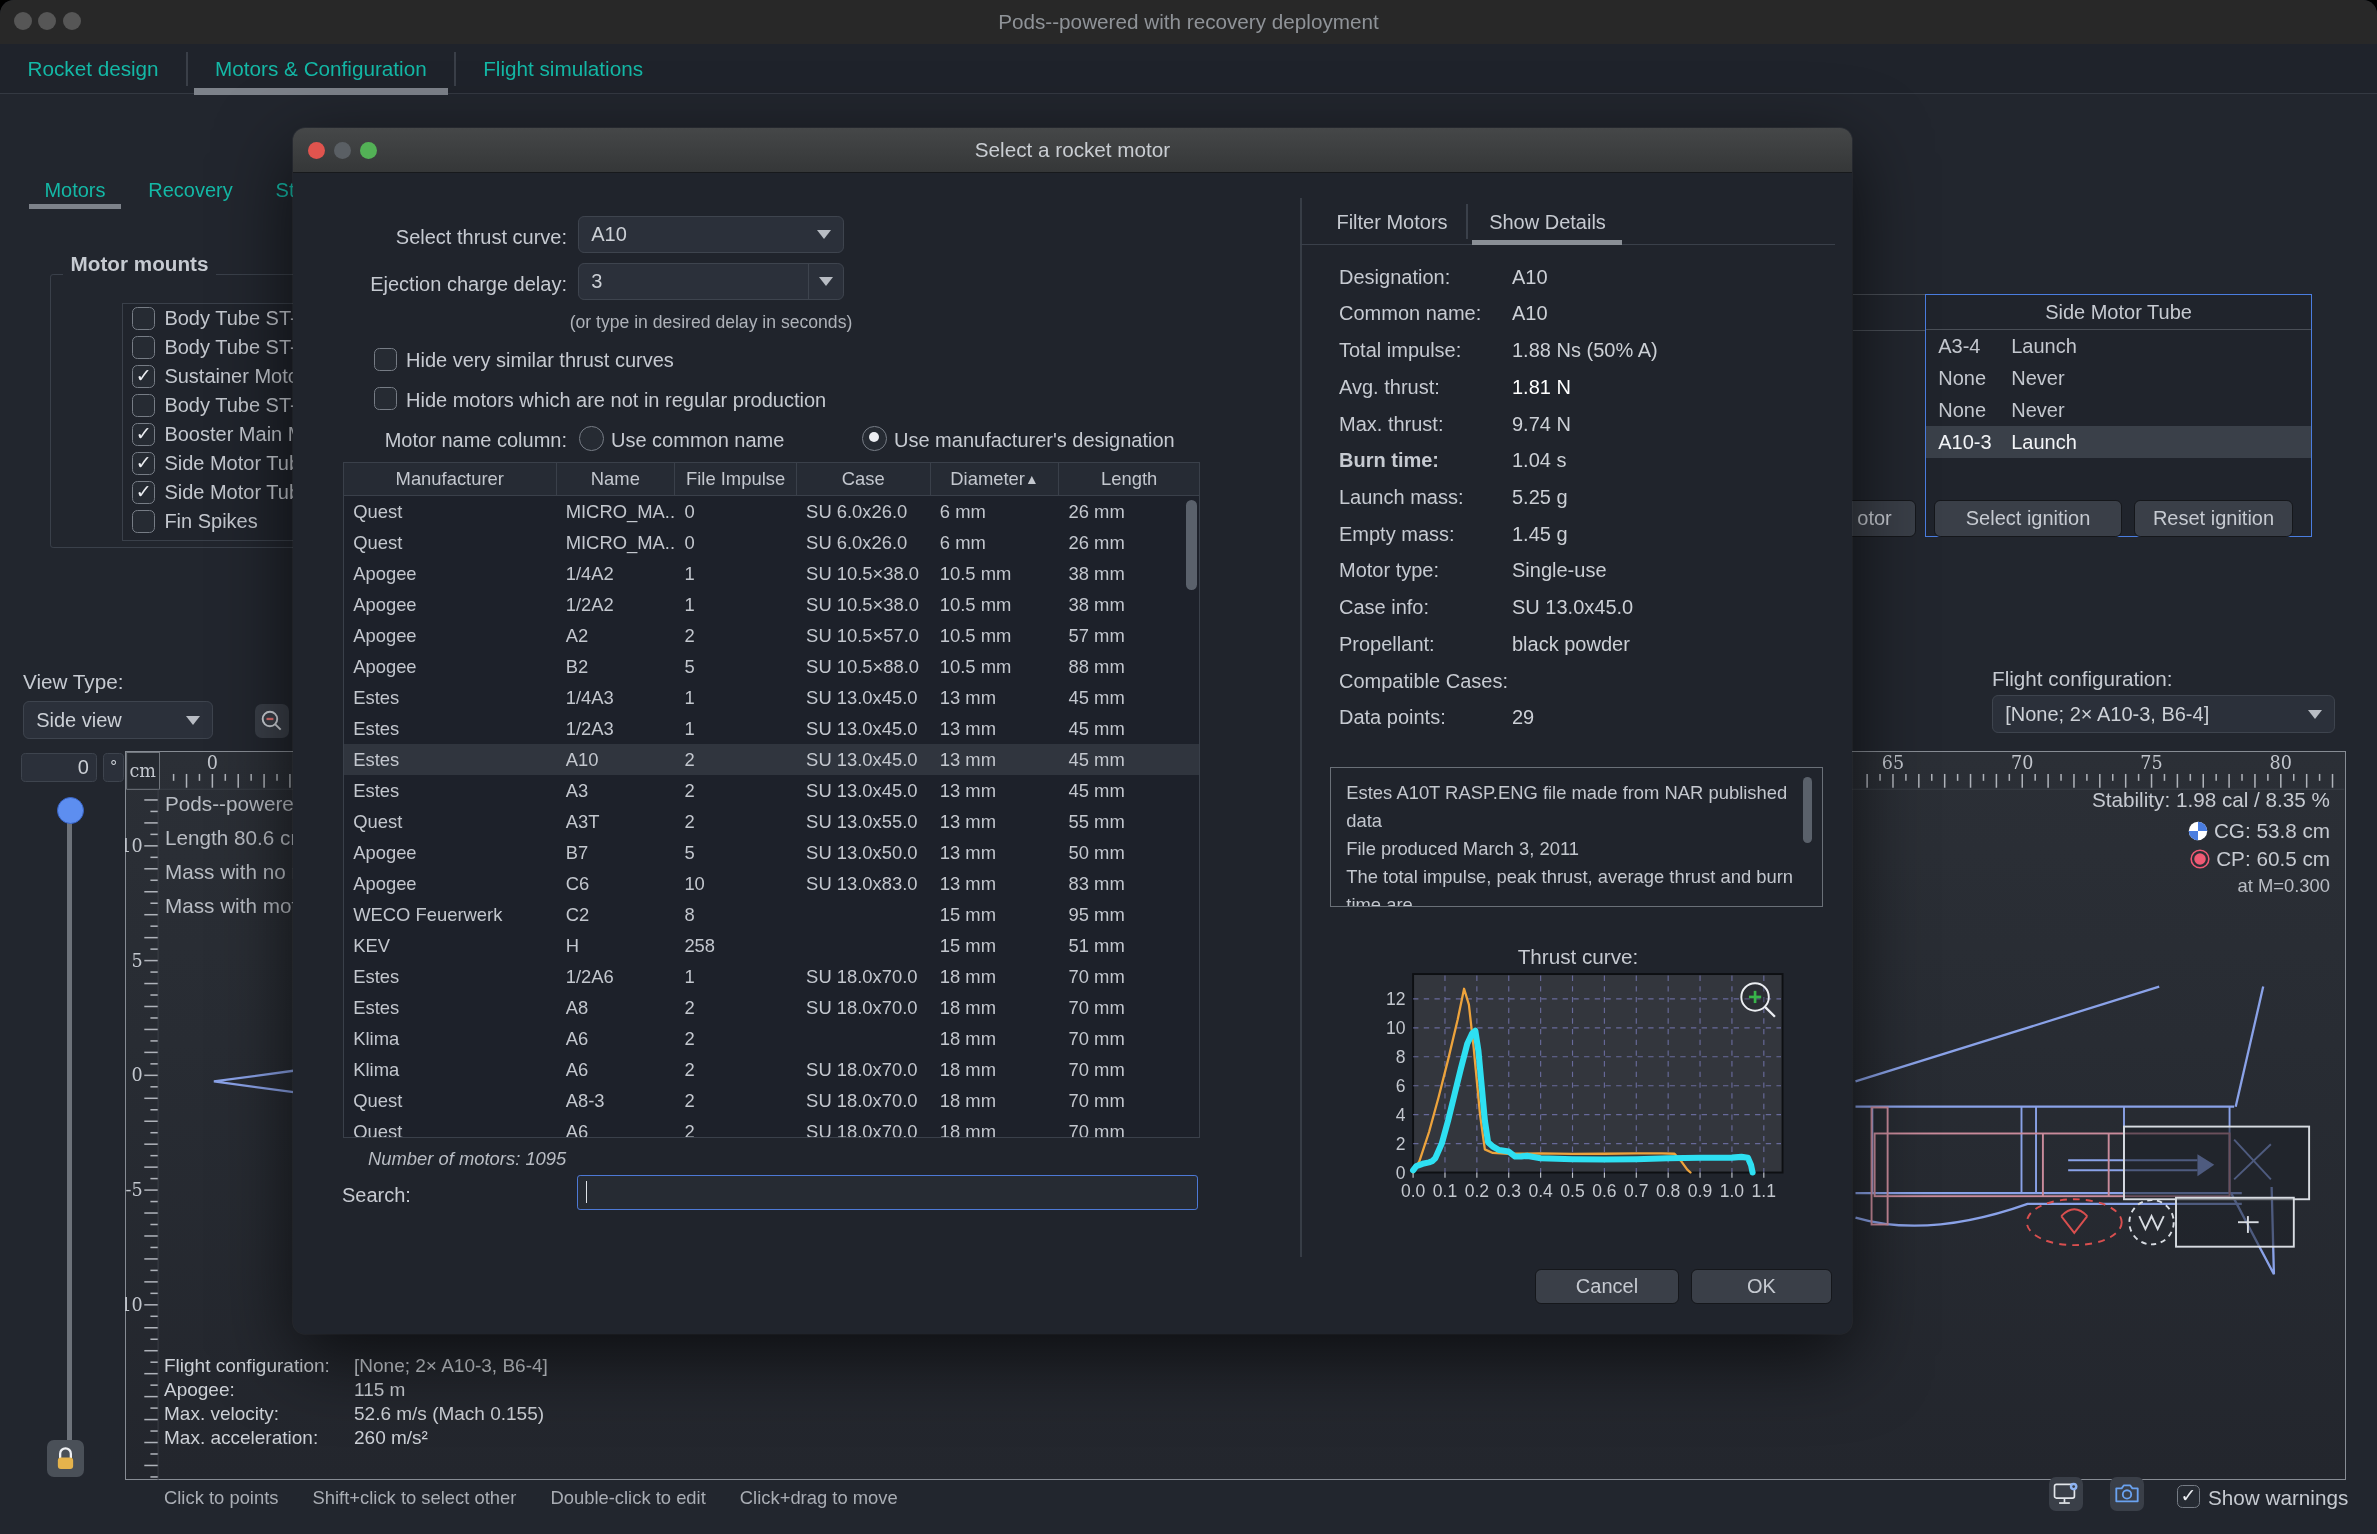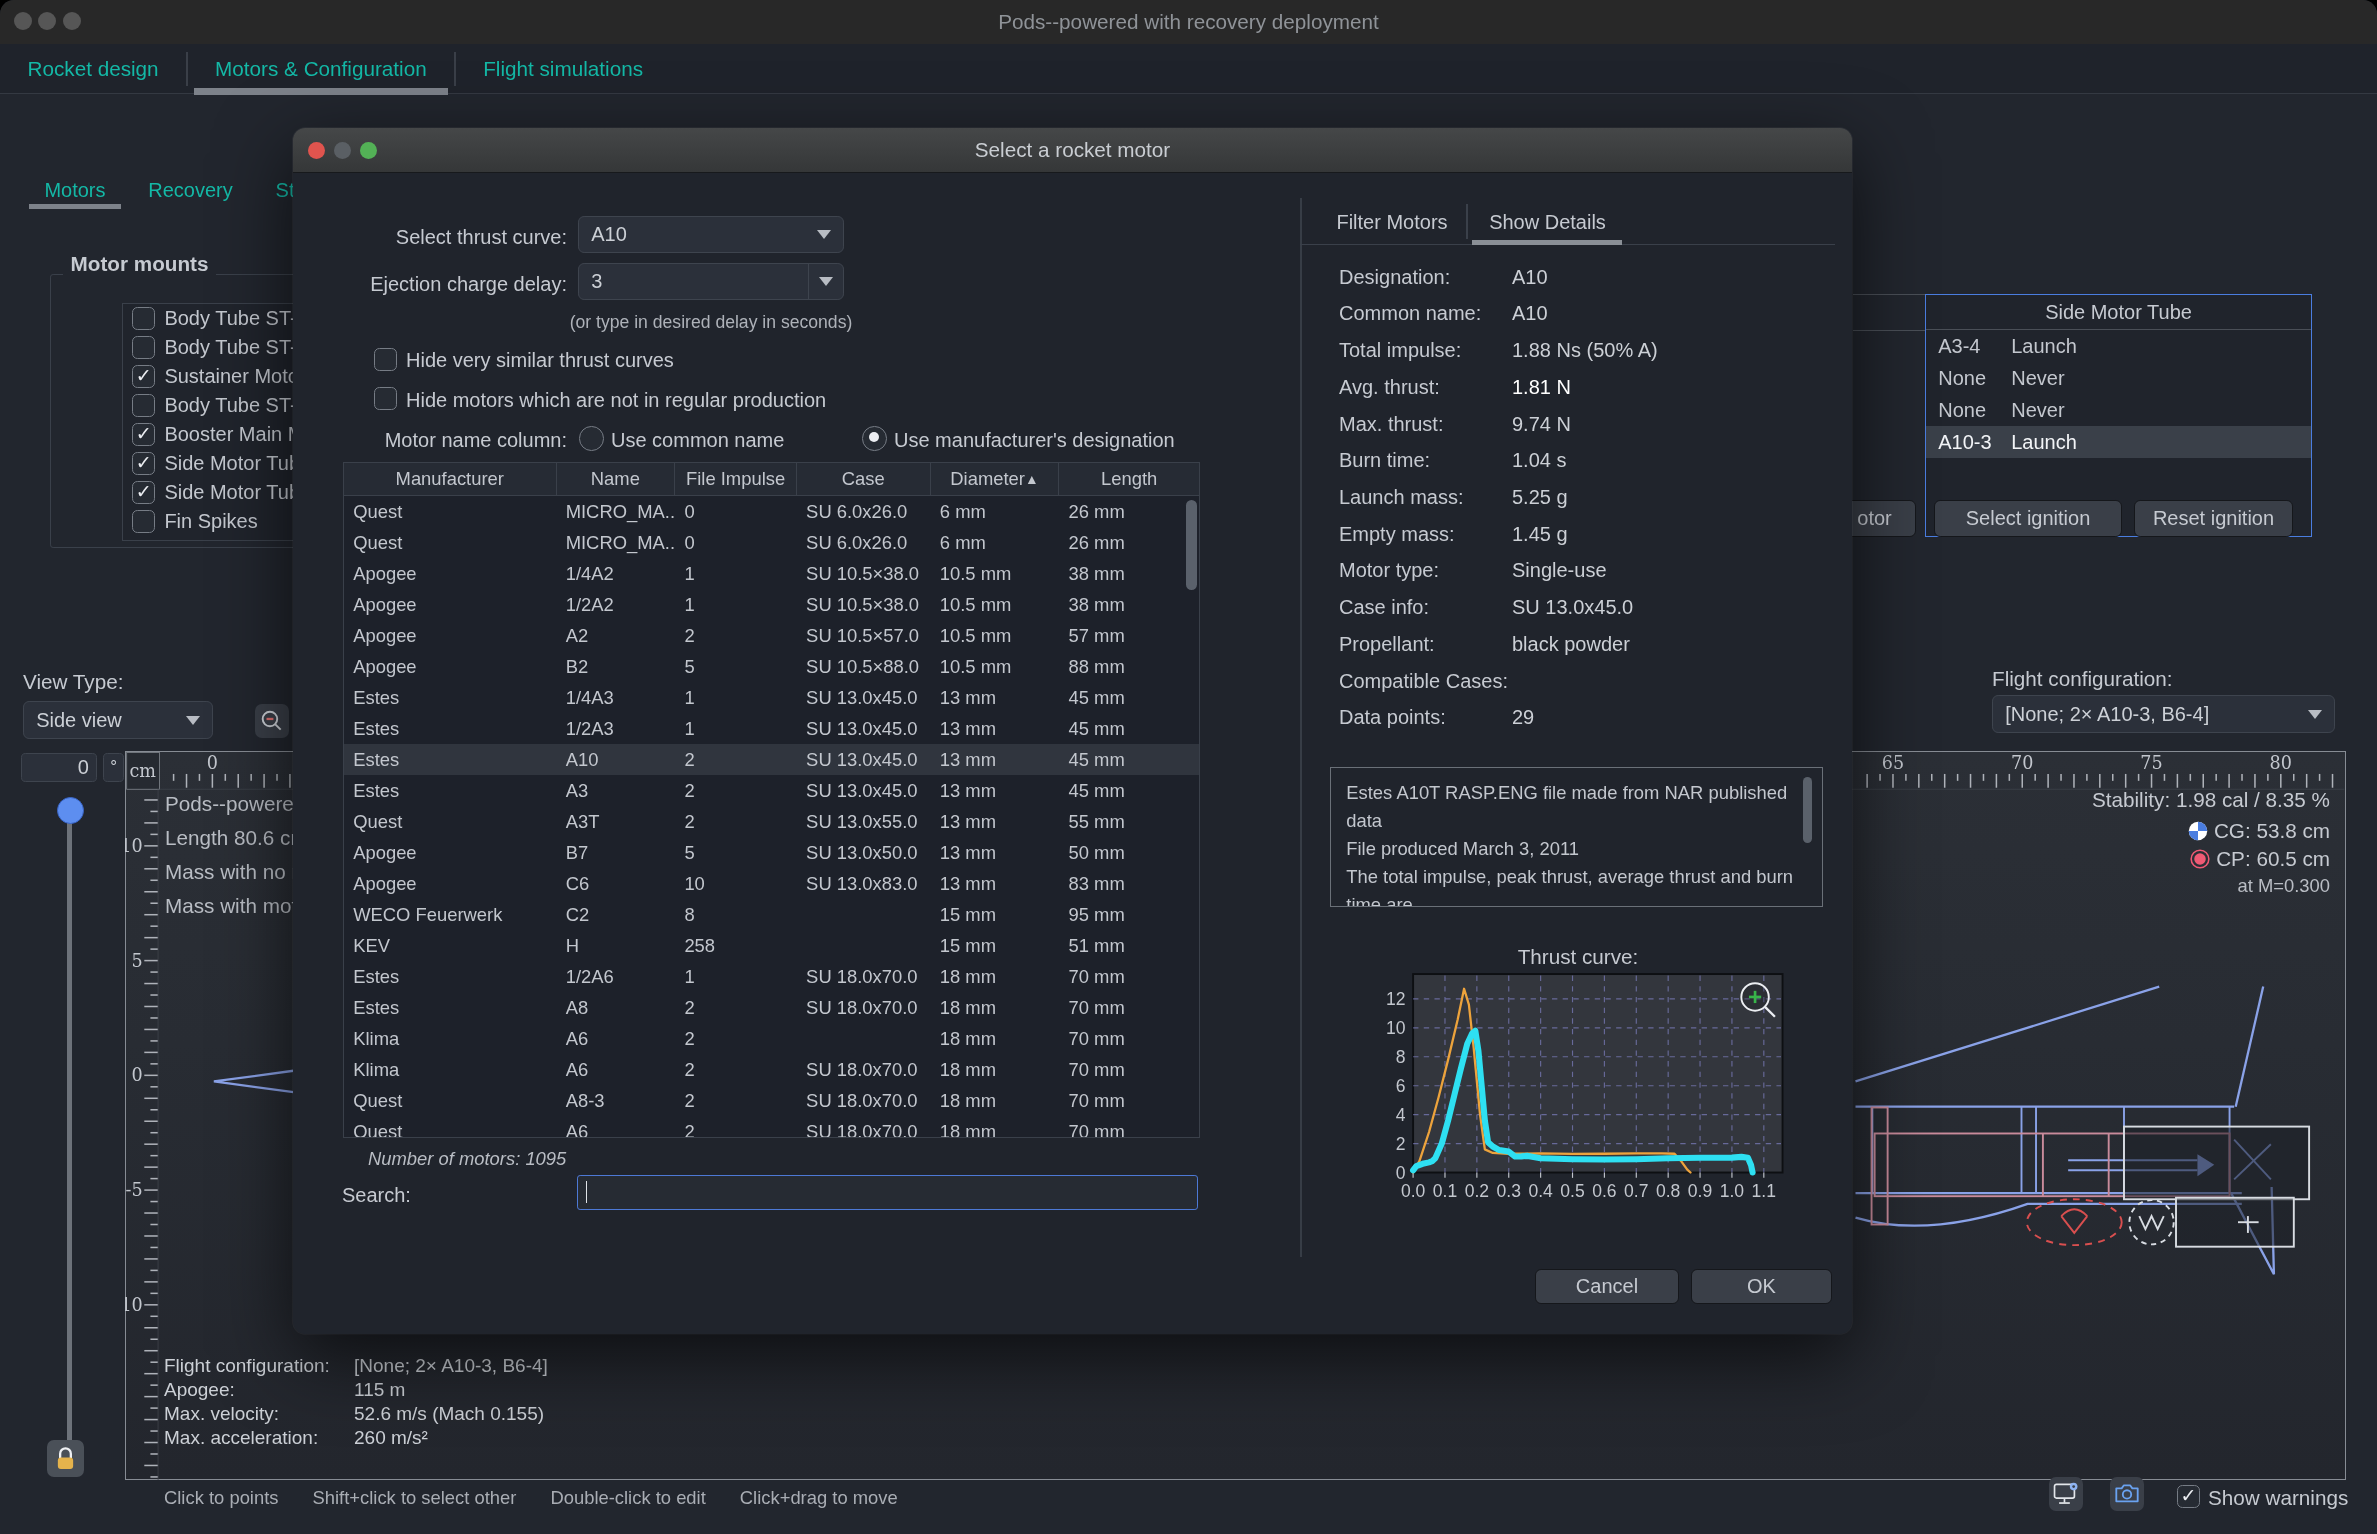--- a/index.html
+++ b/index.html
@@ -641,21 +641,21 @@
         <div class="abs lbl" style="left: 1046px; top: 138px;">Designation:</div>
         <div class="abs lbl" style="left: 1219px; top: 138px; color: rgb(204, 208, 214);">A10</div>
         <div class="abs lbl" style="left: 1046px; top: 174px;">Common name:</div>
         <div class="abs lbl" style="left: 1219px; top: 174px; color: rgb(204, 208, 214);">A10</div>
         <div class="abs lbl" style="left: 1046px; top: 211px;">Total impulse:</div>
         <div class="abs lbl" style="left: 1219px; top: 211px; color: rgb(204, 208, 214);">1.88 Ns   (50% A)</div>
         <div class="abs lbl" style="left: 1046px; top: 248px;">Avg. thrust:</div>
         <div class="abs lbl" style="left: 1219px; top: 248px; color: #ffffff;">1.81 N</div>
         <div class="abs lbl" style="left: 1046px; top: 285px;">Max. thrust:</div>
         <div class="abs lbl" style="left: 1219px; top: 285px; color: rgb(204, 208, 214);">9.74 N</div>
-        <div class="abs lbl" style="left: 1046px; top: 321px;">Burn time:</div>
+        <div class="abs lbl" style="left: 1046px; top: 321px; font-weight: bold;">Burn time:</div>
         <div class="abs lbl" style="left: 1219px; top: 321px; color: rgb(204, 208, 214);">1.04 s</div>
         <div class="abs lbl" style="left: 1046px; top: 358px;">Launch mass:</div>
         <div class="abs lbl" style="left: 1219px; top: 358px; color: rgb(204, 208, 214);">5.25 g</div>
         <div class="abs lbl" style="left: 1046px; top: 395px;">Empty mass:</div>
         <div class="abs lbl" style="left: 1219px; top: 395px; color: rgb(204, 208, 214);">1.45 g</div>
         <div class="abs lbl" style="left: 1046px; top: 431px;">Motor type:</div>
         <div class="abs lbl" style="left: 1219px; top: 431px; color: rgb(204, 208, 214);">Single-use</div>
         <div class="abs lbl" style="left: 1046px; top: 468px;">Case info:</div>
         <div class="abs lbl" style="left: 1219px; top: 468px; color: rgb(204, 208, 214);">SU 13.0x45.0</div>
         <div class="abs lbl" style="left: 1046px; top: 505px;">Propellant:</div>

